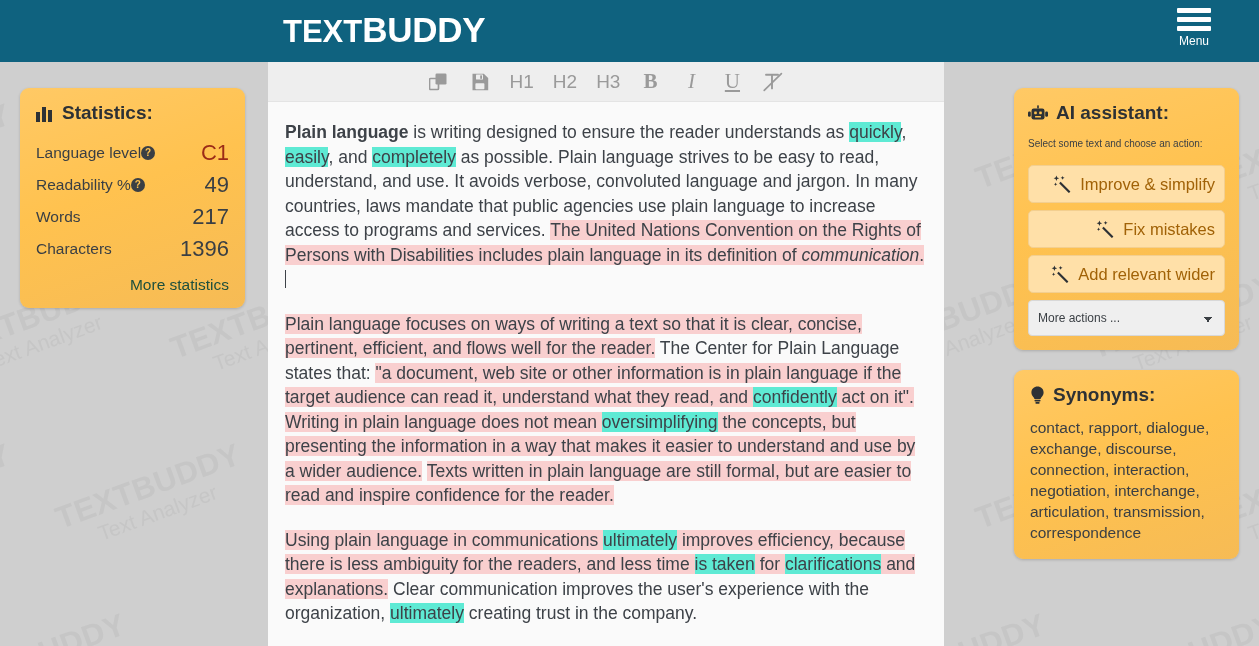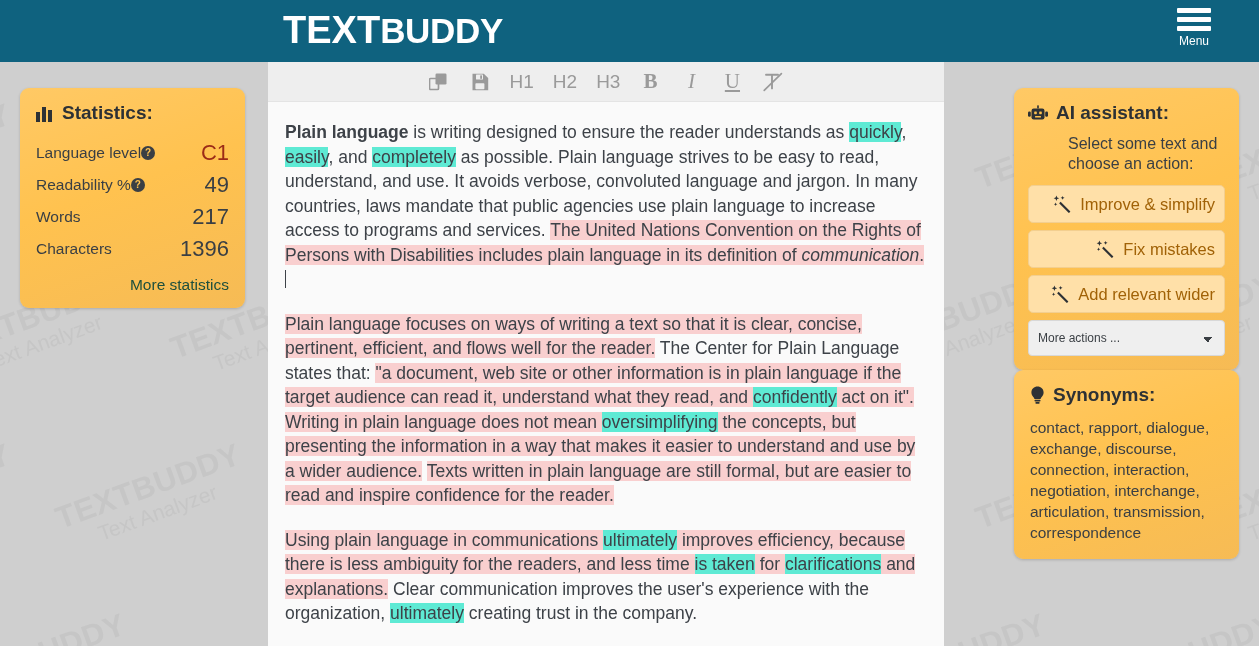--- a/index.html
+++ b/index.html
@@ -64,21 +64,21 @@
     left: 283px;
     top: 8px;
     color: #ffffff;
     font-size: 34px;
     line-height: 44px;
     letter-spacing: -0.3px;
     white-space: nowrap;
   }
   .logo .logo-text {
     font-weight: 700;
-    font-size: 38px;
+    font-size: 31px;
     letter-spacing: 0px;
   }
   .logo .logo-buddy {
     font-weight: 700;
     font-size: 35px;
   }
   .menu-btn {
     position: absolute;
     right: 35px;
     top: 8px;
@@ -237,23 +237,22 @@
   
   .ai-card {
     left: 1014px;
     top: 88px;
     width: 225px;
     padding: 14px 14px 14px 14px;
   }
   .ai-help {
     margin-top: 10px;
     color: #3a3f44;
-    font-size: 16px;
+    font-size: 10px;
     line-height: 20px;
-    margin-left: 40px;
   }
   .ai-actions { margin-top: 11px; display: flex; flex-direction: column; gap: 7px; }
   .ai-btn {
     display: flex;
     align-items: center;
     gap: 8px;
     background: #ffe0a8;
     border: 1px solid #f3cf90;
     border-radius: 5px;
     padding: 7px 9px;

